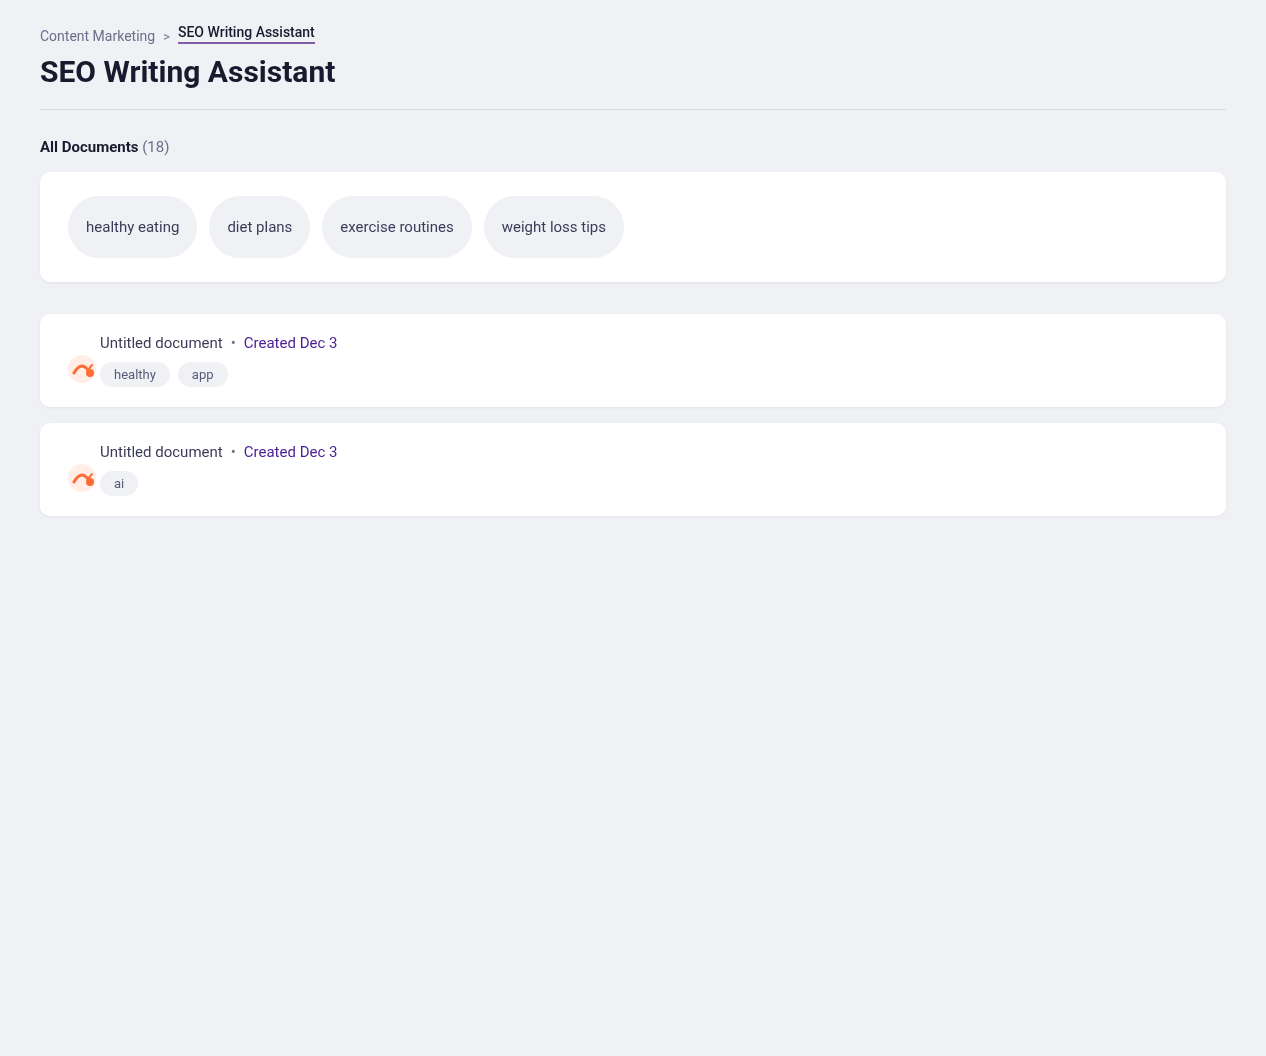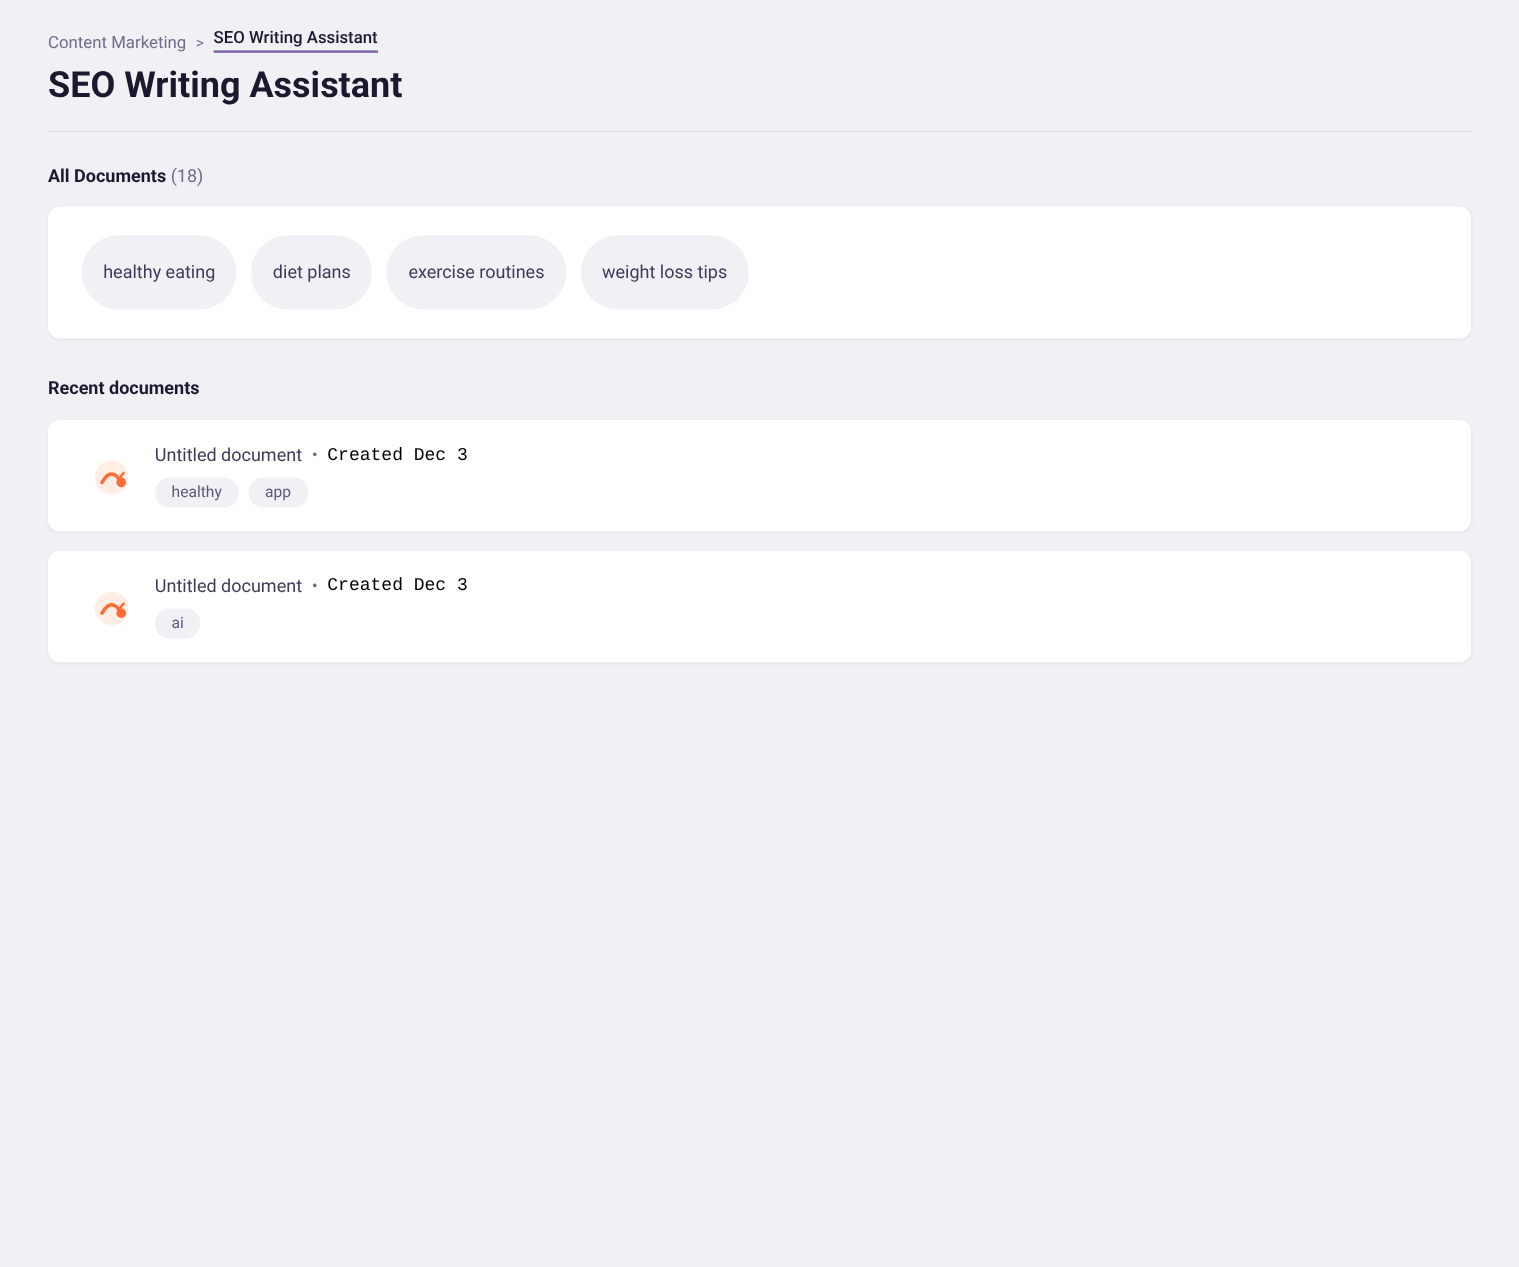--- a/index.html
+++ b/index.html
@@ -124,25 +124,24 @@
       left: 120px;
       width: 90px;
       height: 100px;
       pointer-events: none;
     }
 
     
     .doc-card {
       background: #ffffff;
       border-radius: 10px;
-      padding: 20px 35px;
+      padding: 20px 24px;
       margin-bottom: 16px;
       display: flex;
-      align-items: center;
-      gap: 18px;
+      align-items: flex-end;
       box-shadow: 0 1px 3px rgba(0,0,0,0.06);
       cursor: pointer;
     }
 
     .doc-icon {
       width: 36px;
       height: 36px;
       flex-shrink: 0;
       margin-top: 2px;
     }
@@ -162,22 +161,21 @@
 
     .doc-title {
       color: #3c3c5a;
     }
 
     .doc-dot {
       color: #6e6e8a;
     }
 
     .doc-date {
-      color: #000000;
-      font-family: Liberation Mono, monospace;
+      color: #4c1d95;
     }
 
     .doc-tags {
       display: flex;
       flex-wrap: wrap;
       gap: 8px;
     }
 
     .doc-tag {
       background: #f0f1f5;
@@ -221,23 +219,20 @@
   
 
   <div class="template-card">
     <span class="keyword-pill">healthy eating</span>
     <span class="keyword-pill">diet plans</span>
     <span class="keyword-pill">exercise routines</span>
     <span class="keyword-pill">weight loss tips</span>
   </div>
 
   
-  <div class="recent-docs-header">
-    <div class="section-label">Recent documents</div>
-  </div>
 
   
 
   
   <div class="doc-card">
     <div class="semrush-icon doc-icon">
 
       <svg width="36" height="36" viewBox="0 0 36 36" fill="none" xmlns="http://www.w3.org/2000/svg">
         <circle cx="18" cy="18" r="14" fill="#FF6B35" opacity="0.12"></circle>
         <path d="M 10 22 Q 18 8 26 22" stroke="#FF6B35" stroke-width="3" fill="none" stroke-linecap="round"></path>

